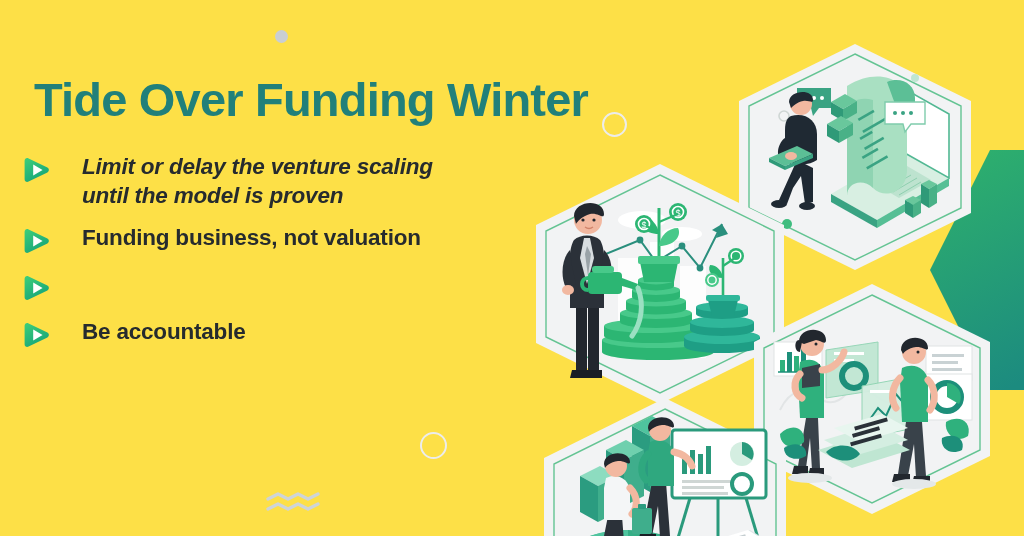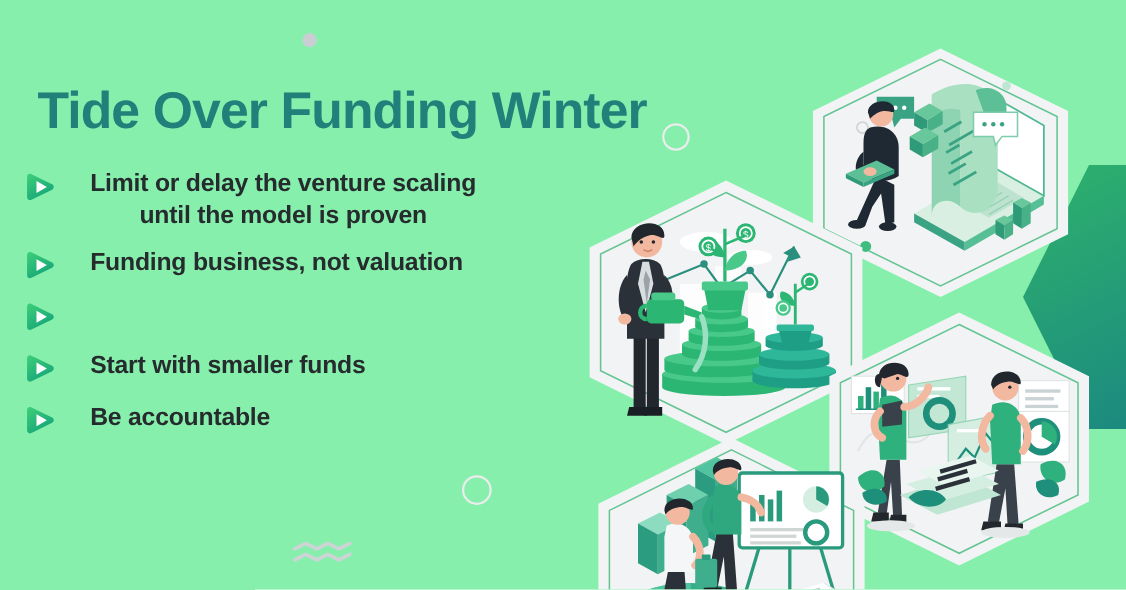--- a/index.html
+++ b/index.html
@@ -4,21 +4,21 @@
 <title>Tide Over Funding Winter</title>
 <style>
   html,body{margin:0;padding:0;}
   body{
     width:1024px;height:536px;
     background:#ffffff;
     font-family:"Liberation Sans", sans-serif;
     overflow:hidden;
     position:relative;
   }
-  .slide{position:absolute;inset:0;width:1024px;height:536px;background:#86efac;overflow:hidden;text-align:center;}
+  .slide{position:absolute;inset:0;width:1024px;height:536px;background:#fde047;overflow:hidden;}
 
   
   .deco{position:absolute;pointer-events:none;}
   .dot-filled{border-radius:50%;background:#c9ced3;}
   .circle-outline{border-radius:50%;border:2px solid #ececec;background:transparent;}
   .waves{position:absolute;}
 
   
   .headline{
     position:absolute;
@@ -33,21 +33,21 @@
   .bullets{
     position:absolute;
     left:22px; top:152px;
     width:520px;
   }
   .bullet-row{
     display:flex;
     align-items:flex-start;
     margin-bottom:14px;
   }
-  .bullet-row.tall{margin-bottom:12px;}
+  .bullet-row.tall{margin-bottom:12px;font-style:italic;}
   .bullet-icon{
     flex:0 0 auto;
     width:30px;height:30px;
     margin-right:30px;
     margin-top:3px;
   }
   .bullet-text{
     font-size:22.5px;
     font-weight:700;
     color:#262b2e;
@@ -129,35 +129,20 @@
                 <stop offset="1" stop-color="#16a579"></stop>
           </linearGradient>
             </defs>
           <path d="M6.6 3.4 C4.7 2.3 2.6 3.6 2.6 5.8 L2.6 24.2 C2.6 26.4 4.7 27.7 6.6 26.6 L25.4 17.4 C27.4 16.3 27.4 13.7 25.4 12.6 Z" fill="url(#bg2)"></path>
           <path d="M11.2 9.6 L20.6 15 L11.2 20.4 Z" fill="#ffffff"></path>
         </svg>
       </span>
     </div>
 
 
-    <div class="bullet-row">
-      <span class="bullet-icon">
-        <svg width="30" height="30" viewBox="0 0 30 30">
-          <defs>
-              <linearGradient id="bg4" x1="0" y1="0" x2="0.6" y2="1">
-            <stop offset="0" stop-color="#3ecf79"></stop>
-                <stop offset="1" stop-color="#16a579"></stop>
-          </linearGradient>
-            </defs>
-          <path d="M6.6 3.4 C4.7 2.3 2.6 3.6 2.6 5.8 L2.6 24.2 C2.6 26.4 4.7 27.7 6.6 26.6 L25.4 17.4 C27.4 16.3 27.4 13.7 25.4 12.6 Z" fill="url(#bg4)"></path>
-          <path d="M11.2 9.6 L20.6 15 L11.2 20.4 Z" fill="#ffffff"></path>
-        </svg>
-      </span>
-      <span class="bullet-text">Start with smaller funds</span>
-    </div>
 
     <div class="bullet-row">
       <span class="bullet-icon">
         <svg width="30" height="30" viewBox="0 0 30 30">
           <defs>
               <linearGradient id="bg5" x1="0" y1="0" x2="0.6" y2="1">
             <stop offset="0" stop-color="#3ecf79"></stop>
                 <stop offset="1" stop-color="#16a579"></stop>
           </linearGradient>
             </defs>

